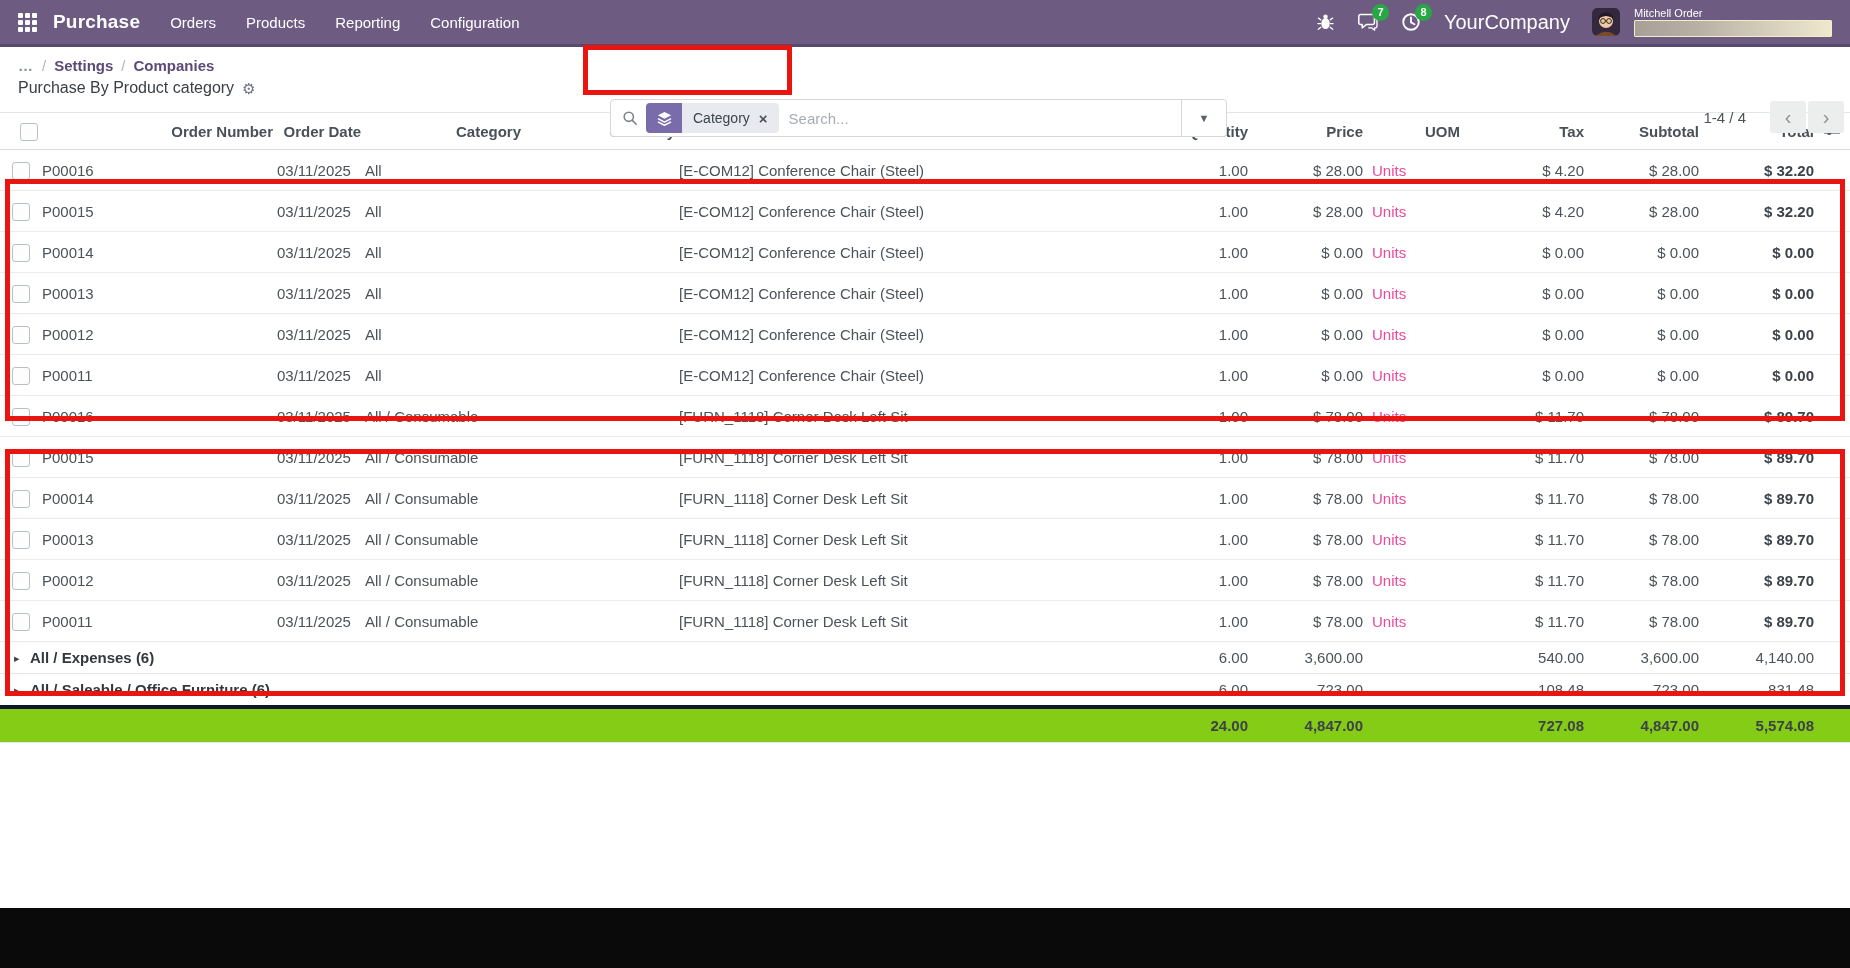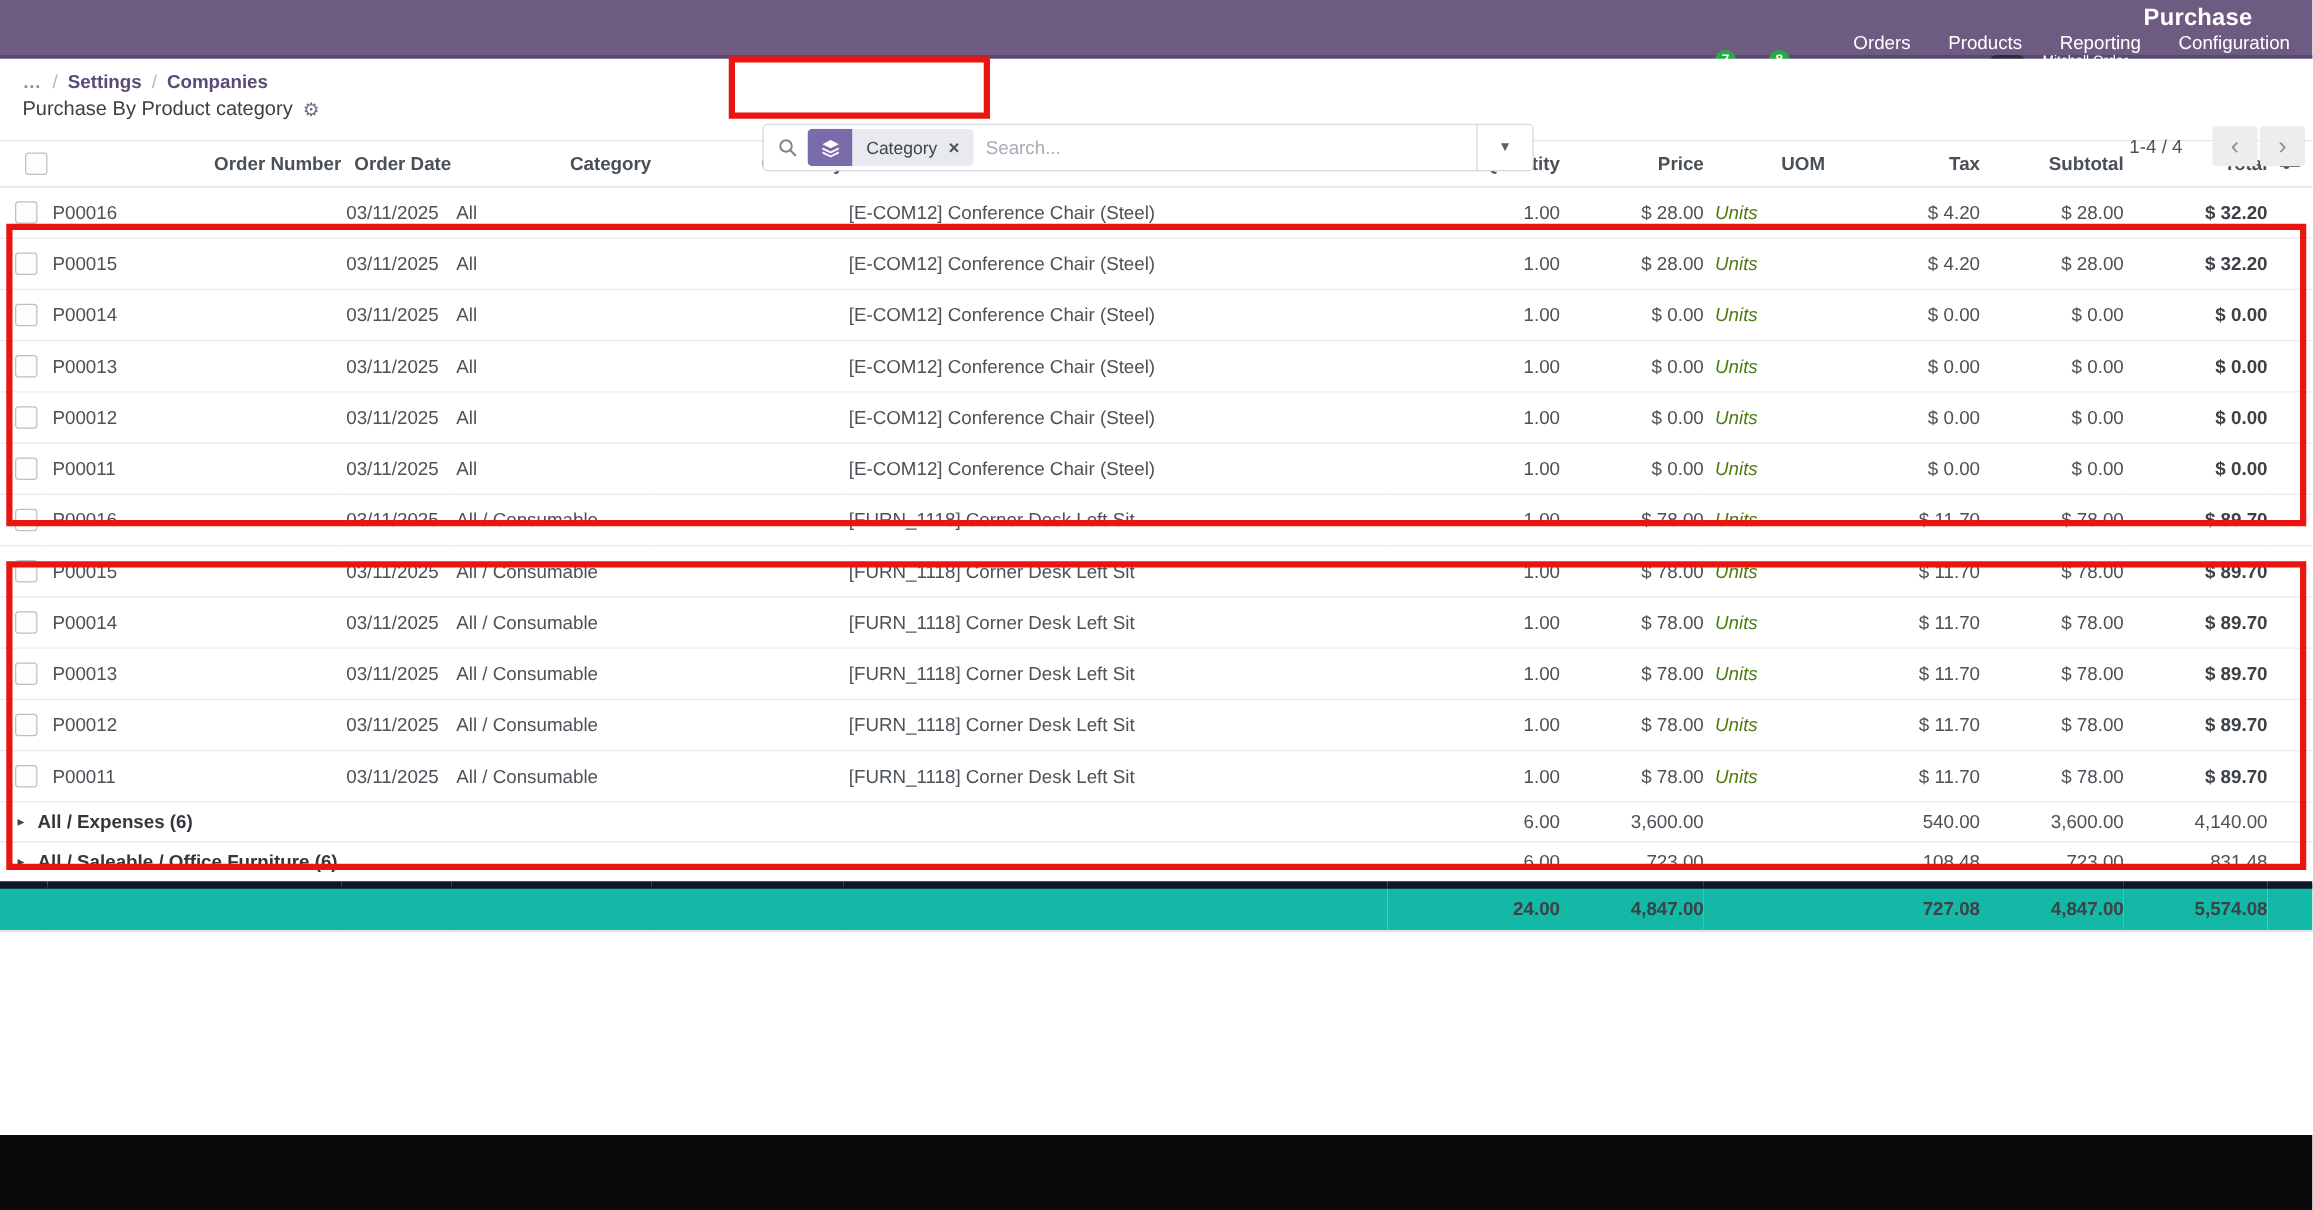--- a/index.html
+++ b/index.html
@@ -4,21 +4,21 @@
 <style>
   html,body{margin:0;padding:0;}
   body{
     width:1850px;height:968px;position:relative;overflow:hidden;
     background:#fff;font-family:"Liberation Sans",sans-serif;
     -webkit-font-smoothing:antialiased;
   }
   
   .navbar{
     height:47px;background:#6d5b82;border-bottom:3px solid #57486e;
-    display:flex;align-items:flex-end;padding:0 18px;box-sizing:border-box;color:#fff;flex-direction:column;
+    display:flex;align-items:center;padding:0 18px;box-sizing:border-box;color:#fff;
   }
   .apps-grid{width:19px;height:19px;display:grid;grid-template-columns:repeat(3,1fr);gap:2px;margin-right:16px;cursor:pointer;}
   .apps-grid i{background:#fff;border-radius:1px;}
   .brand{font-size:19px;font-weight:700;margin-right:30px;letter-spacing:.2px;}
   .nav-items{display:flex;gap:30px;font-size:15px;}
   .nav-item{cursor:pointer;}
   .nav-right{margin-left:auto;display:flex;align-items:center;gap:22px;}
   .systray-icon{position:relative;width:21px;height:21px;display:flex;align-items:center;justify-content:center;cursor:pointer;}
   .badge{
     position:absolute;top:-8px;right:-10px;background:#28a745;color:#fff;
@@ -63,30 +63,30 @@
   col.c-qty{width:138px;} col.c-price{width:115px;} col.c-uom{width:97px;}
   col.c-tax{width:124px;} col.c-sub{width:115px;} col.c-tot{width:115px;} col.c-gear{width:36px;}
   thead th{
     height:36px;border-top:1px solid #e3e5e8;border-bottom:1px solid #d9dcdf;
     font-weight:700;color:#495057;text-align:right;padding:0 0 0 4px;background:#fff;font-size:15px;
   }
   thead th.num{text-align:right;padding:0;}
   thead th.uom-h{padding-left:9px;}
   tbody td{height:40px;border-bottom:1px solid #e9ebee;padding:0 0 0 4px;background:#fff;}
   td.num,th.num{text-align:right;padding-left:0;}
-  td.uom{padding-left:9px;color:#4d7c0f;font-style:italic;}
+  td.uom{padding-left:9px;color:#ec4899;}
   td.total-col{font-weight:700;color:#3d4248;}
   .cb-cell{padding-left:0 !important;}
   .checkbox{display:inline-block;width:16px;height:16px;border:1px solid #b9c0c7;border-radius:3px;background:#fdfdfe;margin-left:12px;vertical-align:middle;cursor:pointer;}
   tr.group-row td{height:31px;border-bottom:1px solid #e3e5e8;background:#fff;}
   .group-label-cell{padding-left:14px !important;}
   .caret{display:inline-block;width:16px;color:#3f4650;font-size:11px;vertical-align:1px;}
   .group-label{font-weight:700;color:#33383d;}
   tr.group-row td.agg{font-weight:400;color:#4c5258;}
-  tfoot td{height:33px;background:#14b8a6;border-top:6px solid #0f172a;border-bottom:1px solid #e3e5e8;font-weight:700;color:#3d4248;padding:0;}
+  tfoot td{height:33px;background:#84cc16;border-top:4px solid #0f172a;border-bottom:1px solid #e3e5e8;font-weight:700;color:#3d4248;padding:0;}
   .header-gear-cell{text-align:center !important;padding:0 !important;}
   
   .bottom-band{position:absolute;left:0;top:908px;width:1850px;height:60px;background:#0a0a0a;}
   .annotation{position:absolute;border:5px solid #ea1410;box-sizing:border-box;pointer-events:none;z-index:50;background:transparent;}
   #ann-search{left:583px;top:45px;width:209px;height:50px;}
   #ann-group1{left:5px;top:179px;width:1840px;height:242px;}
   #ann-group2{left:5px;top:449px;width:1840px;height:247px;}
 </style>
 </head>
 <body>

